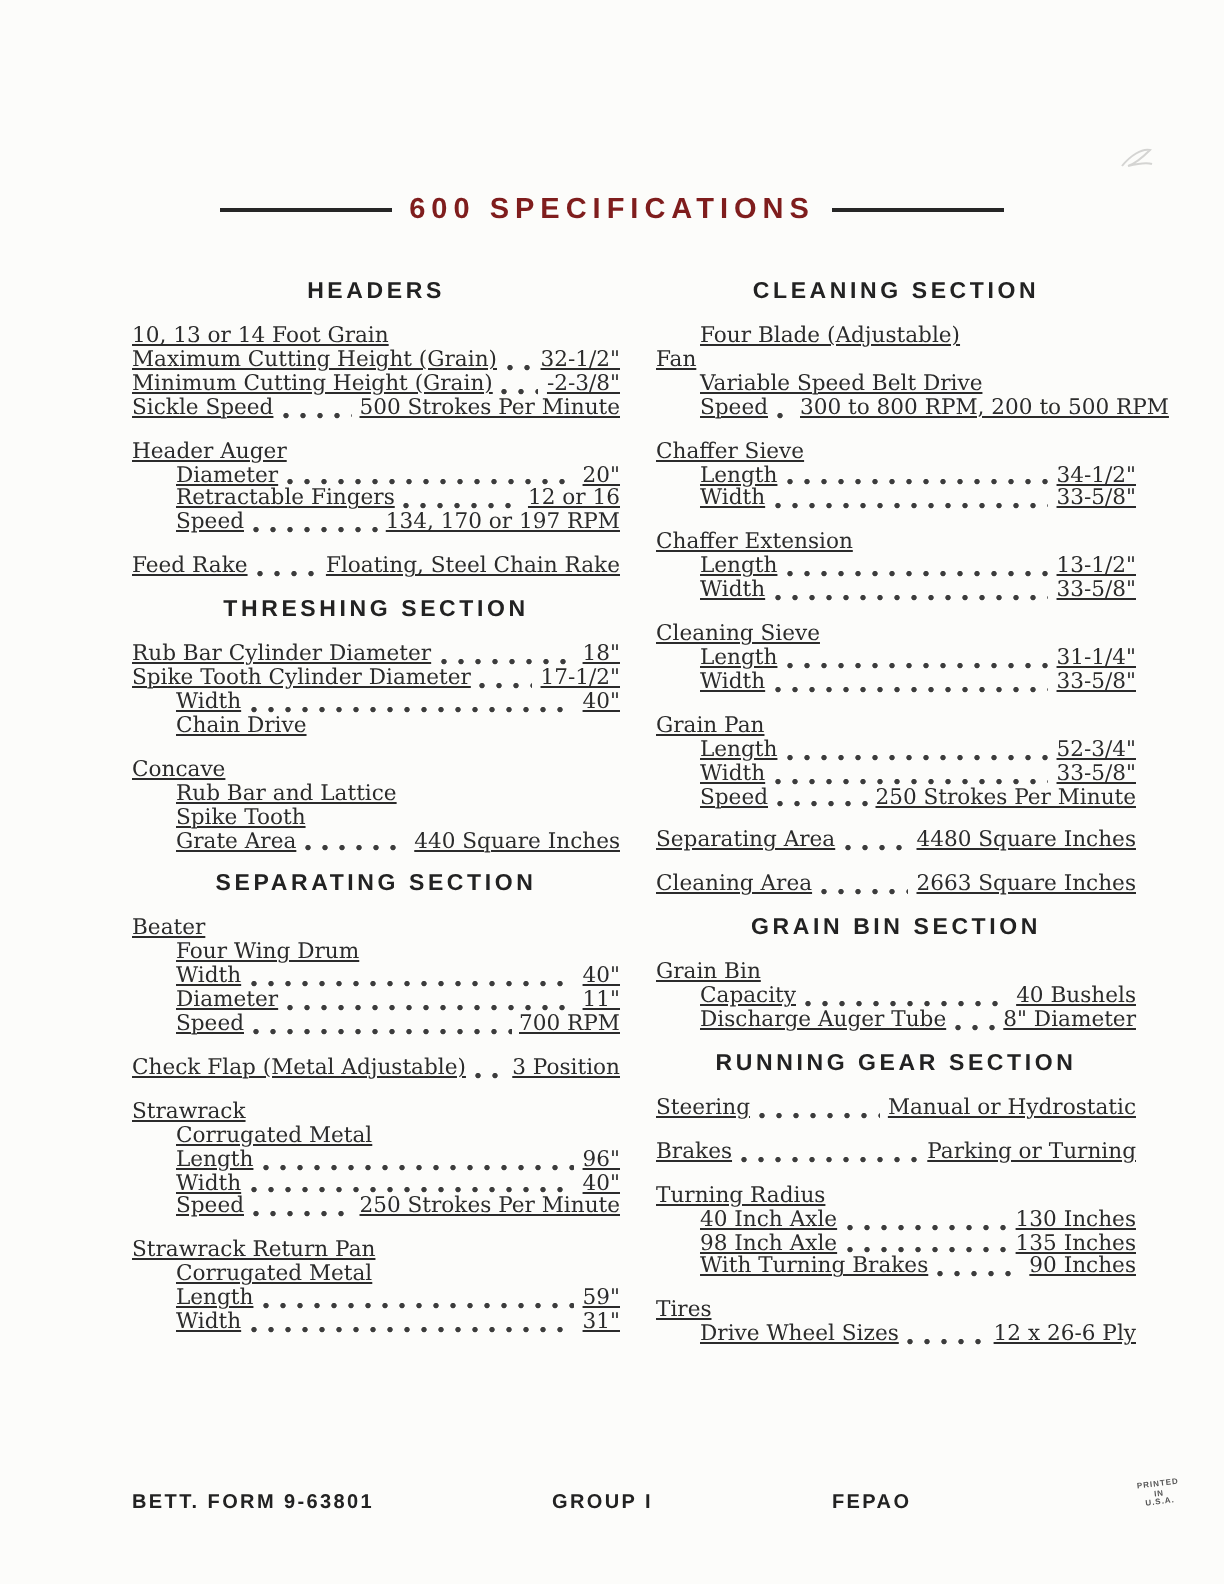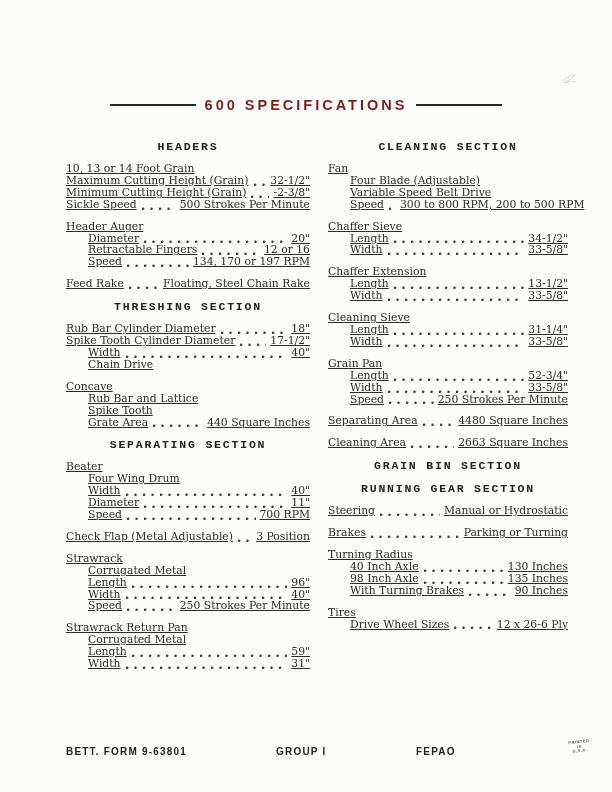--- a/index.html
+++ b/index.html
@@ -31,21 +31,21 @@
     font-size:14.5px;
     letter-spacing:3px;
     color:#7f1d1d;
     white-space:nowrap;
   }
   
   .col{position:absolute;top:138px;}
   .col-left{left:66px;width:244px;}
   .col-right{left:328px;width:240px;}
   .section-heading{
-    font-family:Liberation Mono, monospace;
+    font-family:Liberation Sans, sans-serif;
     font-weight:bold;
     font-size:11.5px;
     letter-spacing:1.8px;
     color:#222;
     text-align:center;
     margin:6px 0 10px 0;
     white-space:nowrap;
   }
   .section-heading:first-child{margin-top:2px;}
   .group{margin-bottom:10px;text-decoration:underline;}
@@ -272,27 +272,27 @@
         <div class="row indent-1">
           <span class="spec-label">Width</span>
           <span class="dot-leader"></span>
           <span class="spec-value">31"</span>
         </div>
       </div>
     </div>
   <div class="col col-right">
       <div class="section-heading">CLEANING SECTION</div>
       <div class="group">
+        <div class="row indent-1">
+          <span class="spec-label">Four Blade (Adjustable)</span>
+        </div>
         <div class="row">
           <span class="spec-label">Fan</span>
         </div>
         <div class="row indent-1">
-          <span class="spec-label">Four Blade (Adjustable)</span>
-        </div>
-        <div class="row indent-1">
           <span class="spec-label">Variable Speed Belt Drive</span>
         </div>
         <div class="row indent-1">
           <span class="spec-label">Speed</span>
           <span class="dot-leader"></span>
           <span class="spec-value">300 to 800 RPM, 200 to 500 RPM</span>
         </div>
       </div>
       <div class="group">
         <div class="row">
@@ -367,20 +367,35 @@
         </div>
       </div>
       <div class="group">
         <div class="row">
           <span class="spec-label">Cleaning Area</span>
           <span class="dot-leader"></span>
           <span class="spec-value">2663 Square Inches</span>
         </div>
       </div>
       <div class="section-heading">GRAIN BIN SECTION</div>
+      <div class="group">
+        <div class="row">
+          <span class="spec-label">Grain Bin</span>
+        </div>
+        <div class="row indent-1">
+          <span class="spec-label">Capacity</span>
+          <span class="dot-leader"></span>
+          <span class="spec-value">40 Bushels</span>
+        </div>
+        <div class="row indent-1">
+          <span class="spec-label">Discharge Auger Tube</span>
+          <span class="dot-leader"></span>
+          <span class="spec-value">8" Diameter</span>
+        </div>
+      </div>
       <div class="section-heading">RUNNING GEAR SECTION</div>
       <div class="group">
         <div class="row">
           <span class="spec-label">Steering</span>
           <span class="dot-leader"></span>
           <span class="spec-value">Manual or Hydrostatic</span>
         </div>
       </div>
       <div class="group">
         <div class="row">

